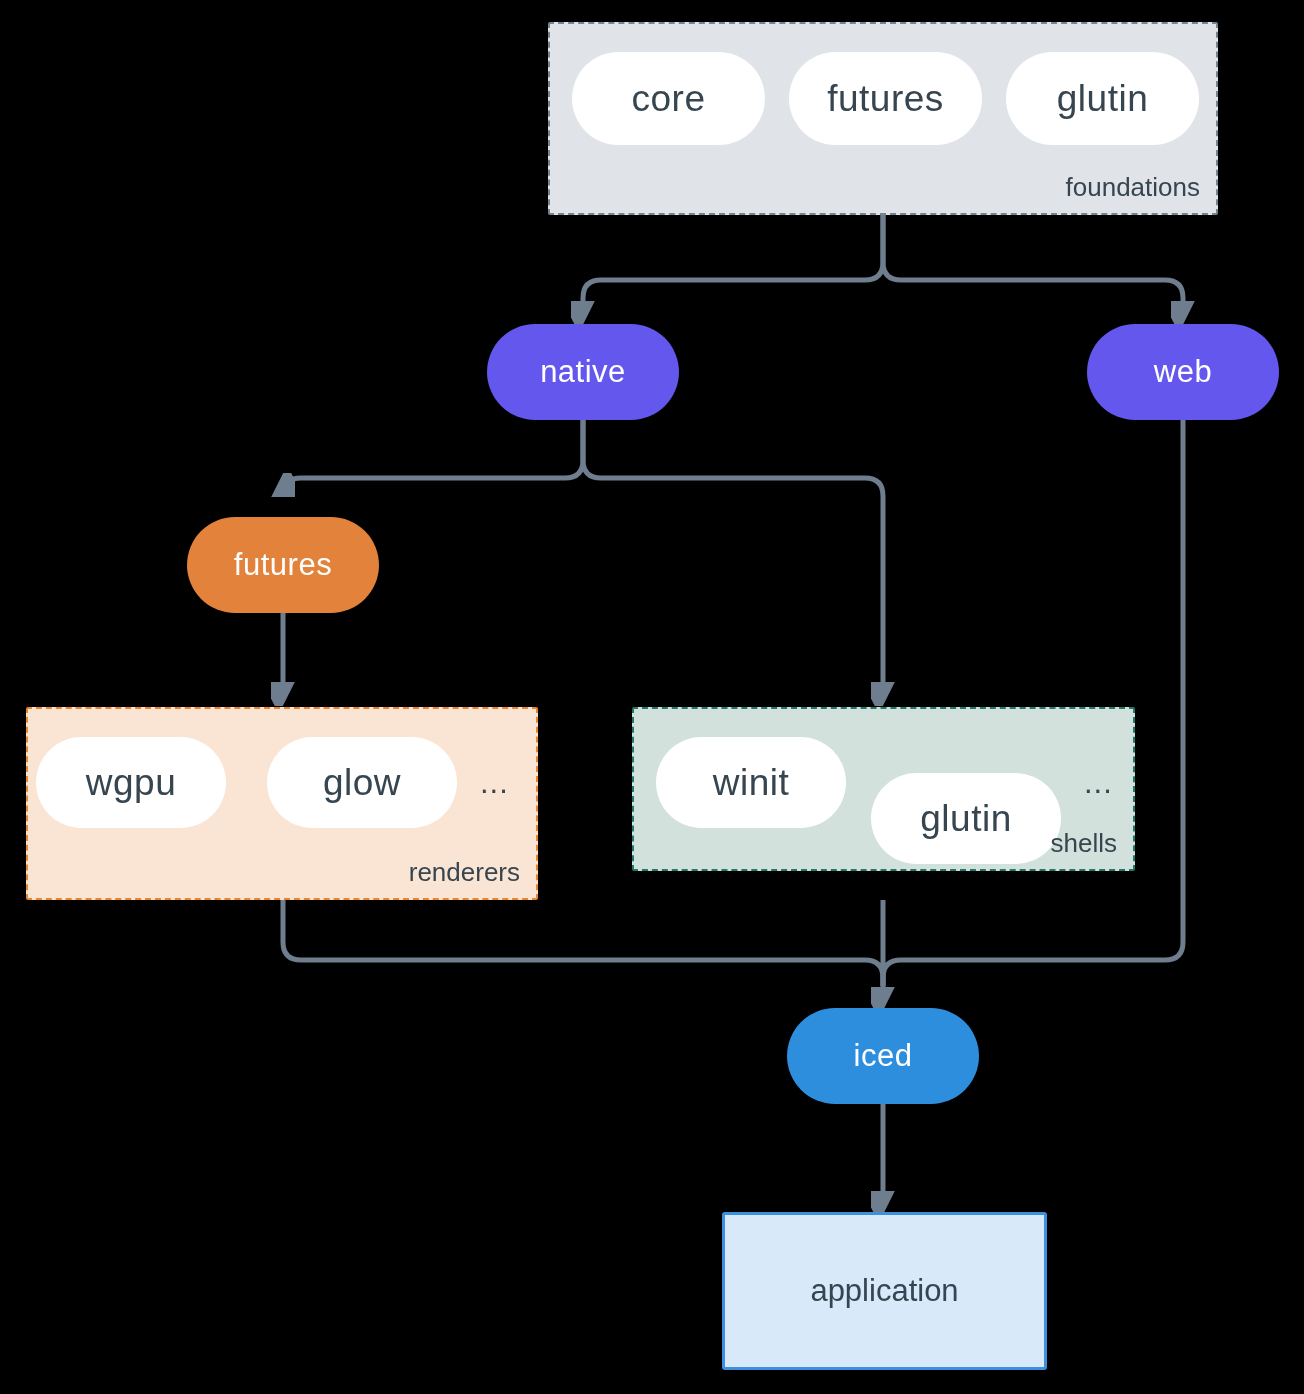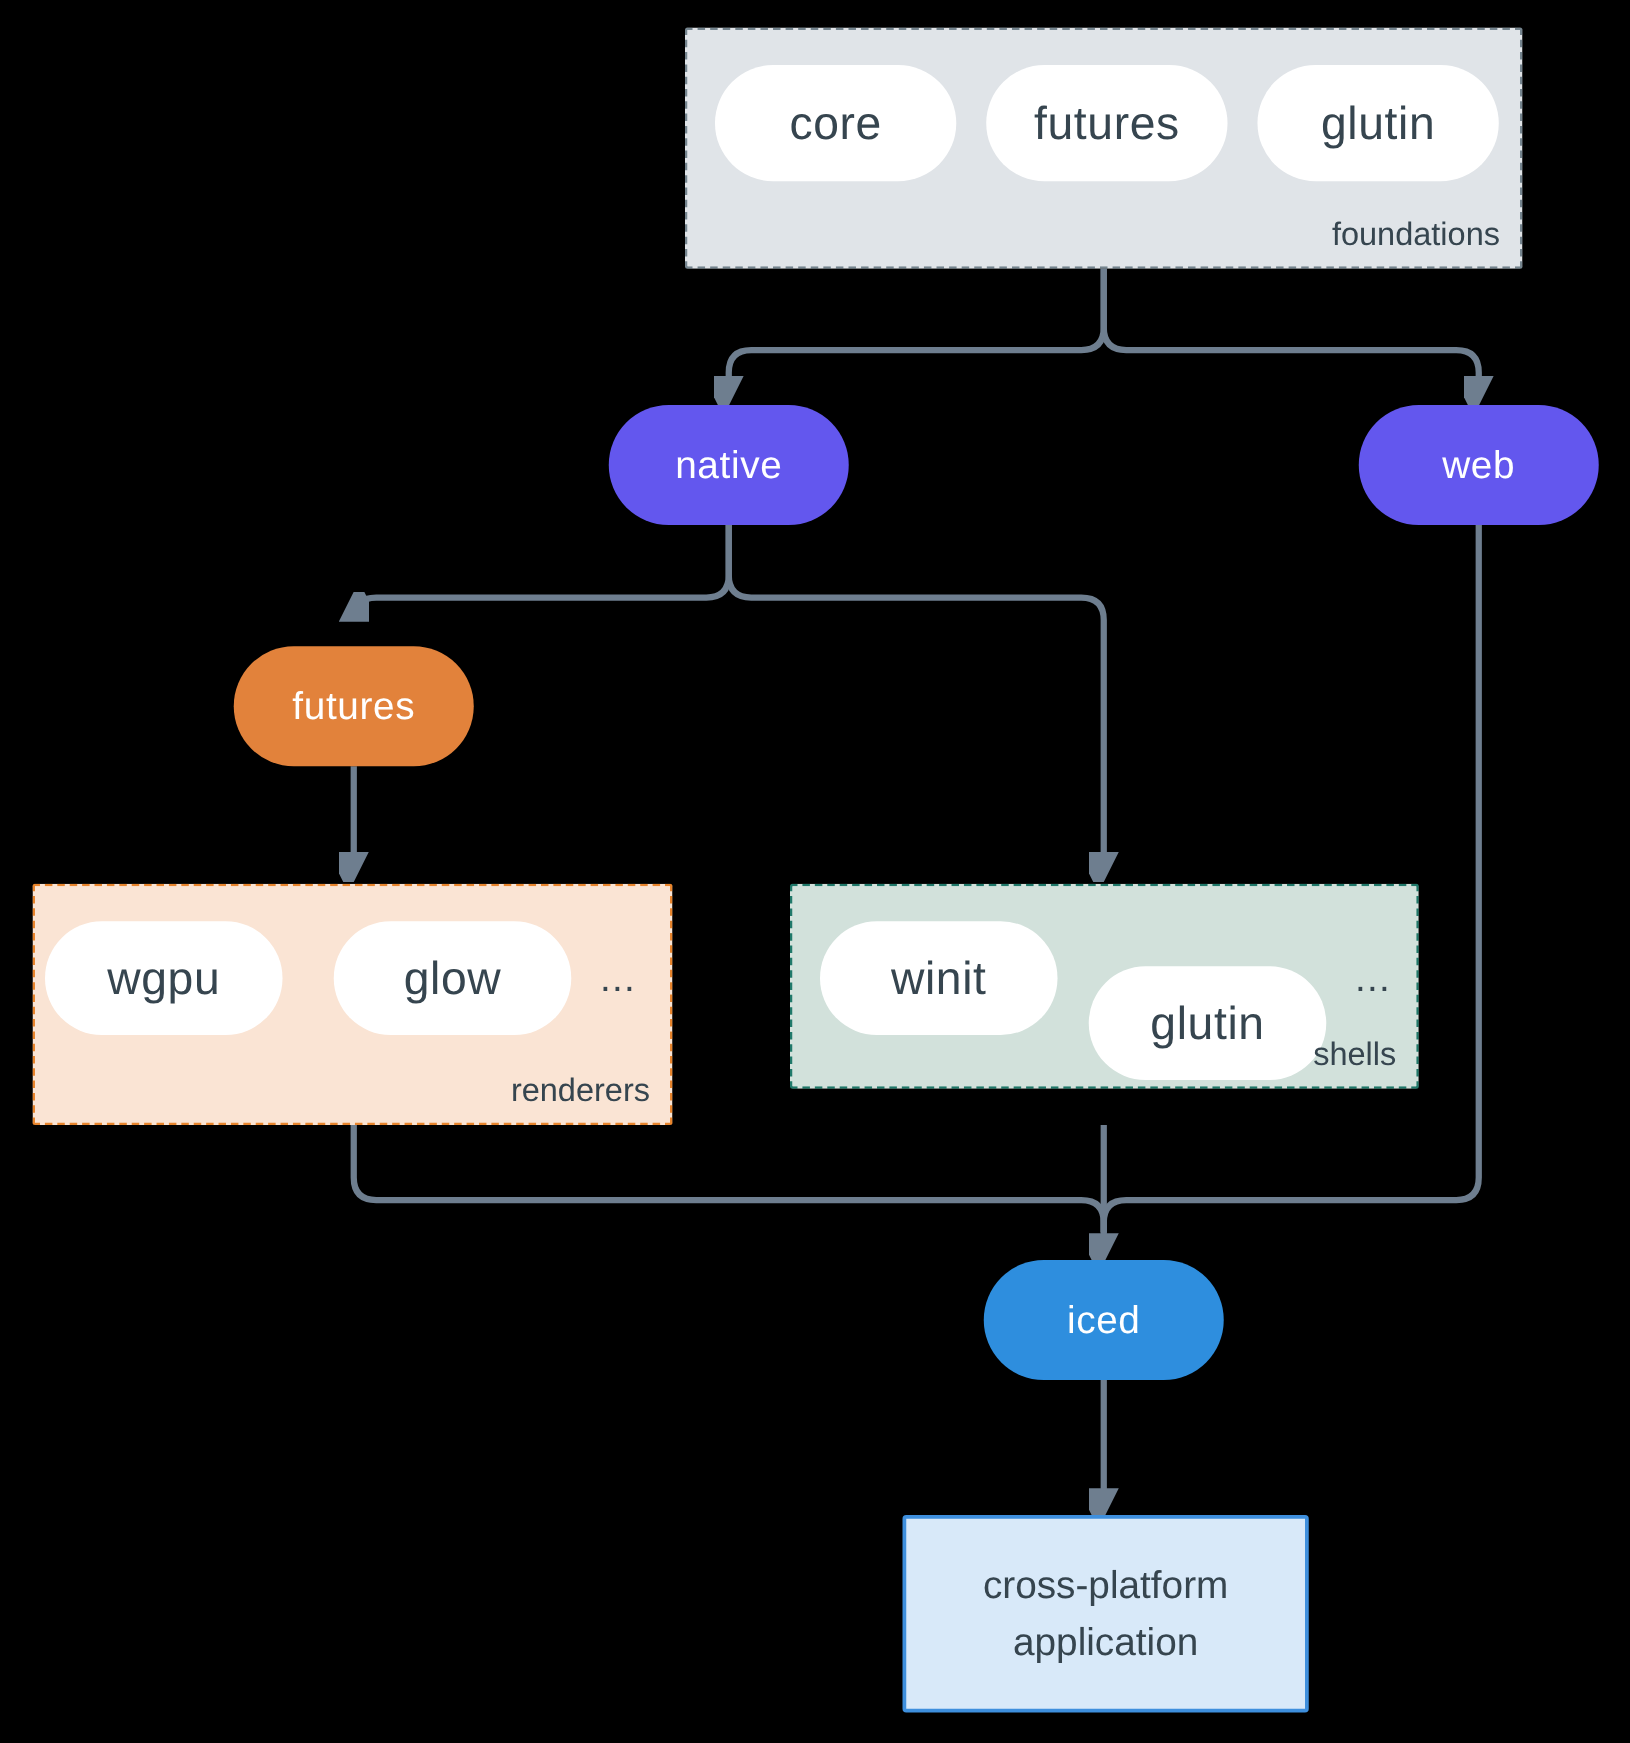--- a/index.html
+++ b/index.html
@@ -199,15 +199,14 @@
   </div>
   <div class="ellipsis">...</div>
   <div class="group-label">shells</div>
 </div>
 
 <div class="node iced">
   <span>iced</span>
 </div>
 
 <div class="app-box">
-  <div>cross-platform</div>
   <div>application</div>
 </div>
 
 </body></html>

